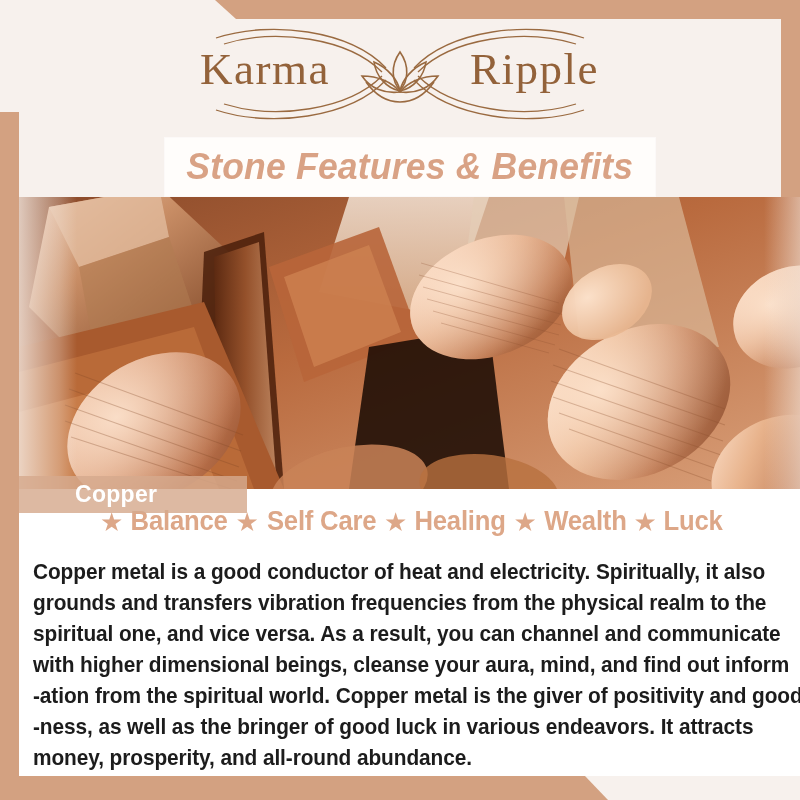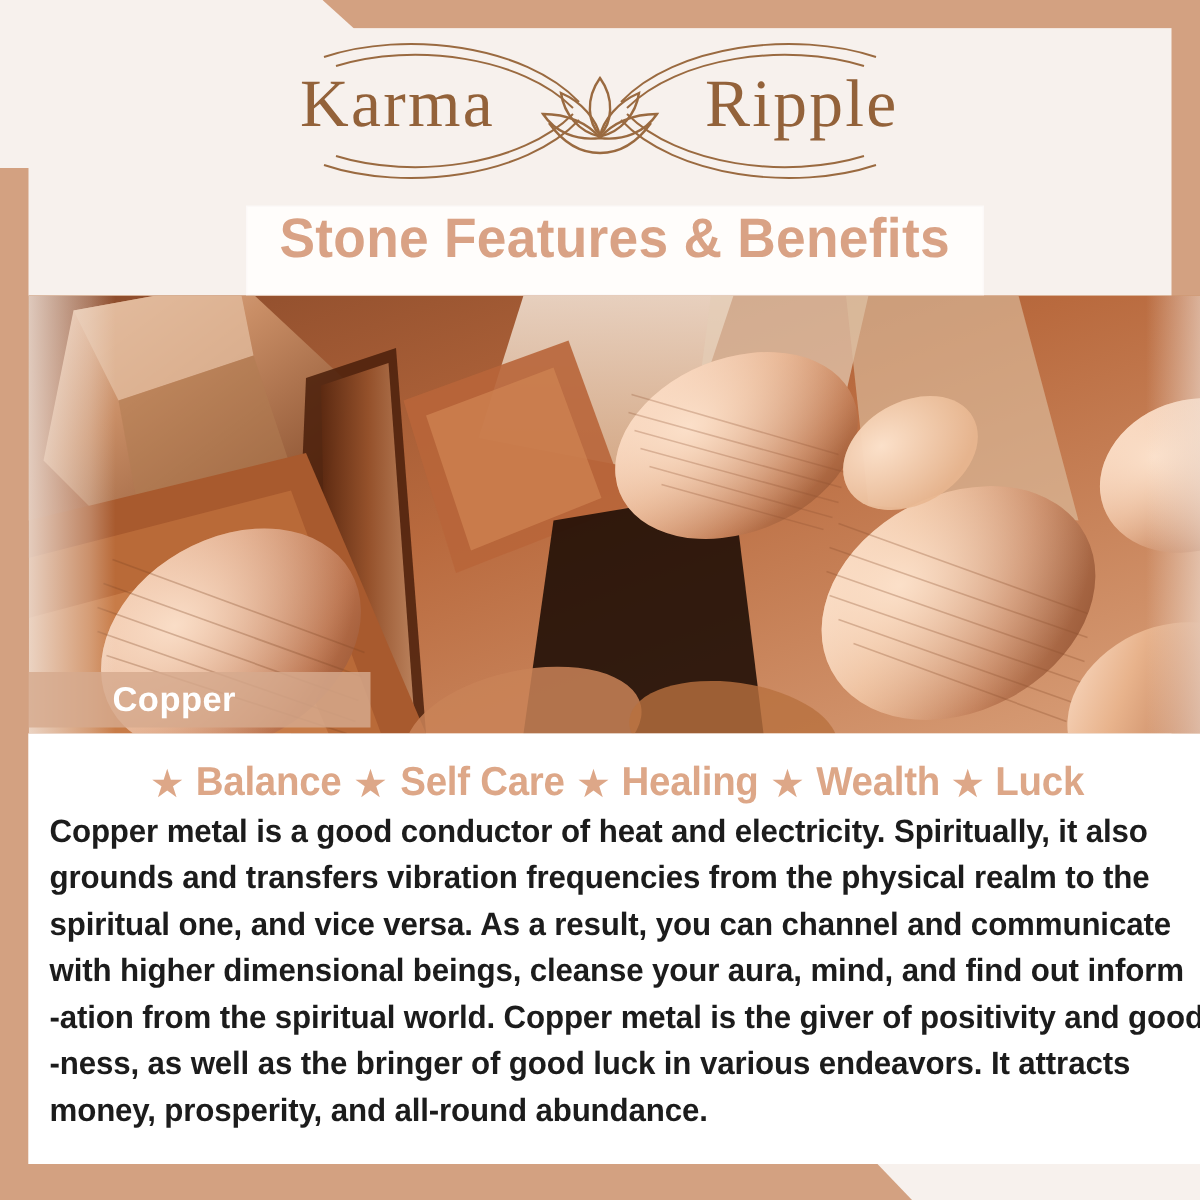--- a/index.html
+++ b/index.html
@@ -85,23 +85,25 @@
 
   
   .title-band {
     position: absolute;
     top: 138px;
     left: 165px;
     width: 490px;
     height: 58px;
     background: #fffdfb;
     display: flex;
+    align-items: center;
     justify-content: center;
     z-index: 4;
     box-shadow: 0 0 0 1px rgba(255,255,255,0.6);
+    font-style: italic;
   }
   .title-text {
     font-family: "Liberation Sans Narrow", "Liberation Sans", sans-serif;
     font-weight: bold;
     font-size: 37px;
     color: #d9a285;
     letter-spacing: 0.2px;
     white-space: nowrap;
     transform: scaleX(0.96);
   }
@@ -139,21 +141,21 @@
     width: 36px;
     height: 100%;
     background: linear-gradient(to left, rgba(244,233,225,0.55), rgba(244,233,225,0));
     z-index: 5;
   }
 
   
   .caption-bar {
     position: absolute;
     left: 19px;
-    top: 448px;
+    top: 476px;
     width: 228px;
     height: 37px;
     background: rgba(214, 170, 142, 0.82);
     display: flex;
     align-items: center;
     z-index: 6;
   }
   .caption-text {
     color: #ffffff;
     font-family: "Liberation Sans", sans-serif;
@@ -195,21 +197,21 @@
   .benefit-label {
     font-family: "Liberation Sans Narrow", "Liberation Sans", sans-serif;
     font-weight: bold;
     font-size: 27px;
     color: #dda788;
     letter-spacing: -0.2px;
     transform: scaleX(0.95);
   }
 
   .body-text {
-    margin: 2px 0 0 0;
+    margin: 20px 0 0 0;
     padding: 0 14px 0 14px;
     font-family: "Liberation Sans Narrow", "Liberation Sans", sans-serif;
     font-size: 21.5px;
     font-weight: bold;
     color: #1c1c1c;
     line-height: 31px;
     letter-spacing: -0.1px;
   }
   .body-line {
     display: block;

